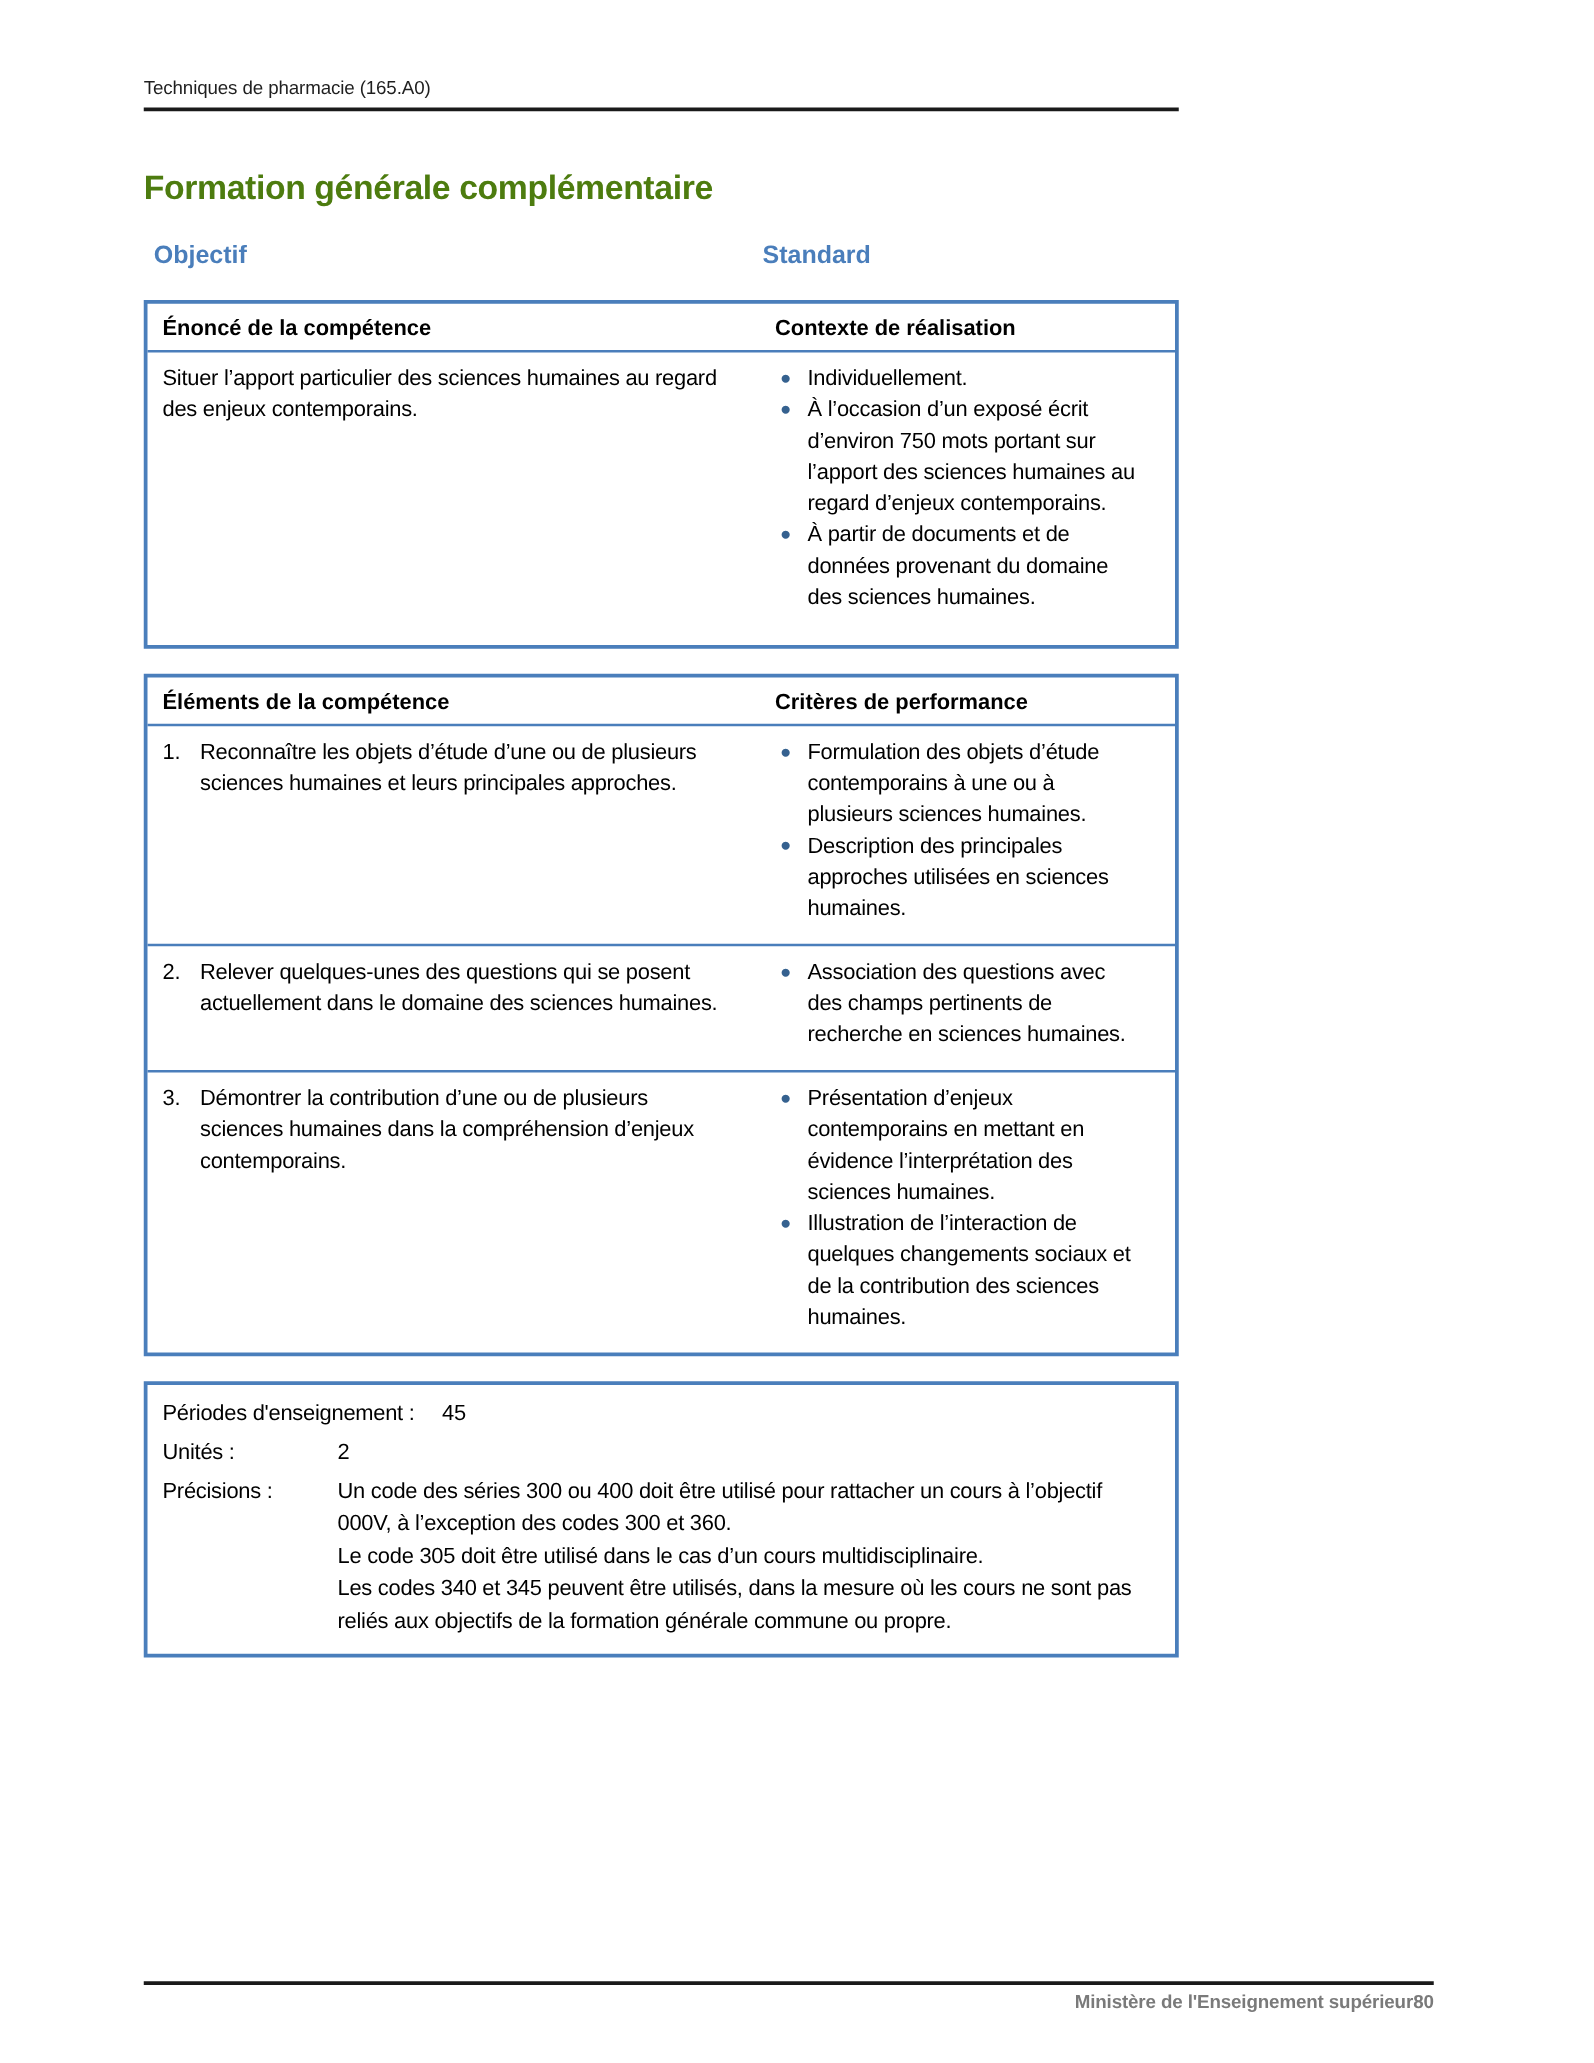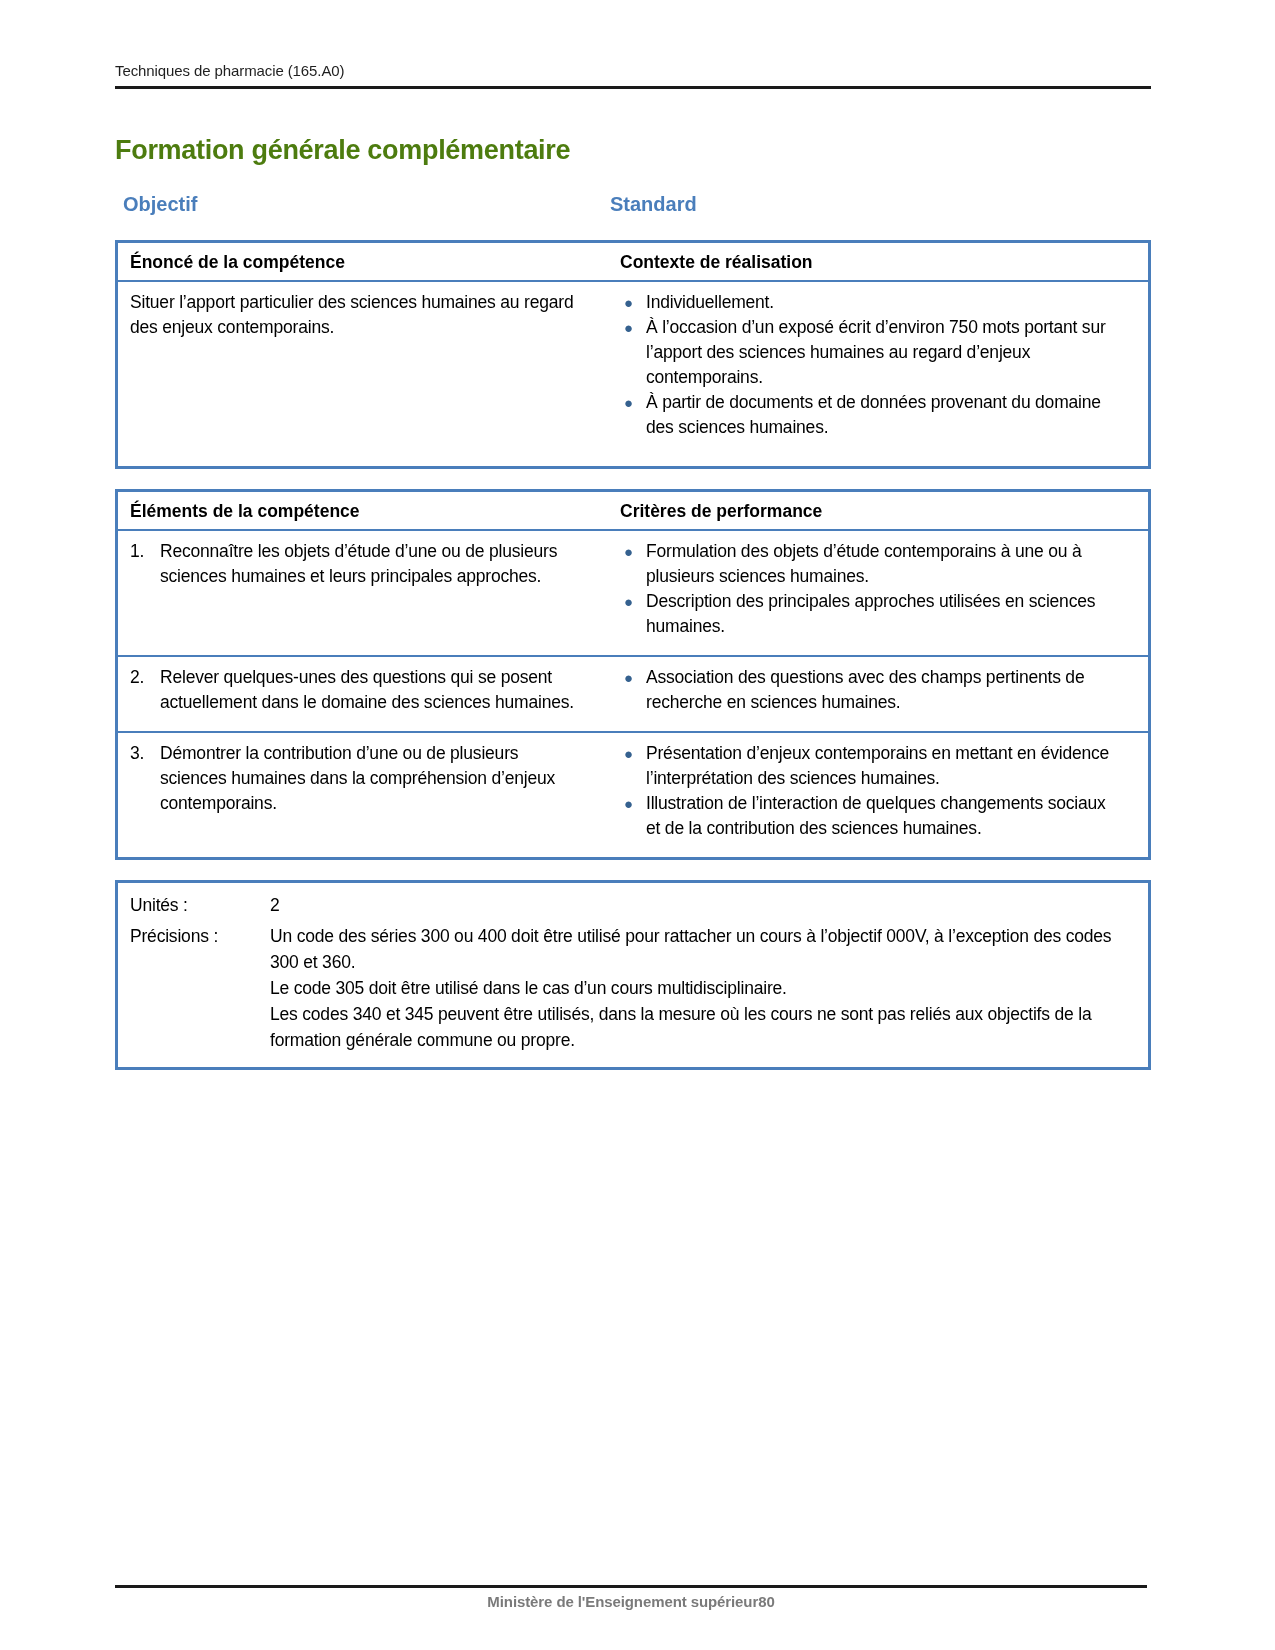--- a/index.html
+++ b/index.html
@@ -10,21 +10,21 @@
     position: relative;
     width: 1275px;
     height: 1650px;
     background: #ffffff;
     overflow: hidden;
   }
   .content {
     position: absolute;
     left: 115px;
     top: 0;
-    width: 1036px;
+    width: 828px;
   }
 
   
   .doc-header {
     margin-top: 62px;
     padding-bottom: 7px;
     border-bottom: 3px solid #1a1a1a;
     font-size: 15px;
     color: #1f1f1f;
     letter-spacing: -0.1px;
@@ -146,21 +146,21 @@
 
   
   .footer {
     position: absolute;
     left: 115px;
     bottom: 40px;
     width: 1032px;
     border-top: 3px solid #1a1a1a;
     padding-top: 5px;
     display: flex;
-    justify-content: center;
+    justify-content: flex-end;
     font-size: 15px;
     font-weight: 700;
     color: #7a7a7a;
     letter-spacing: -0.1px;
   }
 </style>
 </head>
 <body>
 
 <div class="page">
@@ -259,20 +259,25 @@
           <div class="bullet-item">
             <span class="bullet-glyph">●</span>
             <span class="bullet-text">Illustration de l’interaction de quelques changements sociaux et de la contribution des sciences humaines.</span>
           </div>
         </div>
       </div>
     </div>
 
     <div class="box activities">
       <div class="act-body">
+        <div class="act-row">
+          <span class="act-label" style="min-width:0;">Périodes d'enseignement :</span>
+          <span class="act-gap"></span>
+          <span class="act-value">45</span>
+        </div>
         <div class="act-row">
           <span class="act-label">Unités :</span>
           <span class="act-gap"></span>
           <span class="act-value">2</span>
         </div>
         <div class="act-row">
           <span class="act-label">Précisions :</span>
           <span class="act-gap"></span>
           <div class="precisions">
             <p class="para">Un code des séries 300 ou 400 doit être utilisé pour rattacher un cours à l’objectif 000V, à l’exception des codes 300 et 360.</p>

